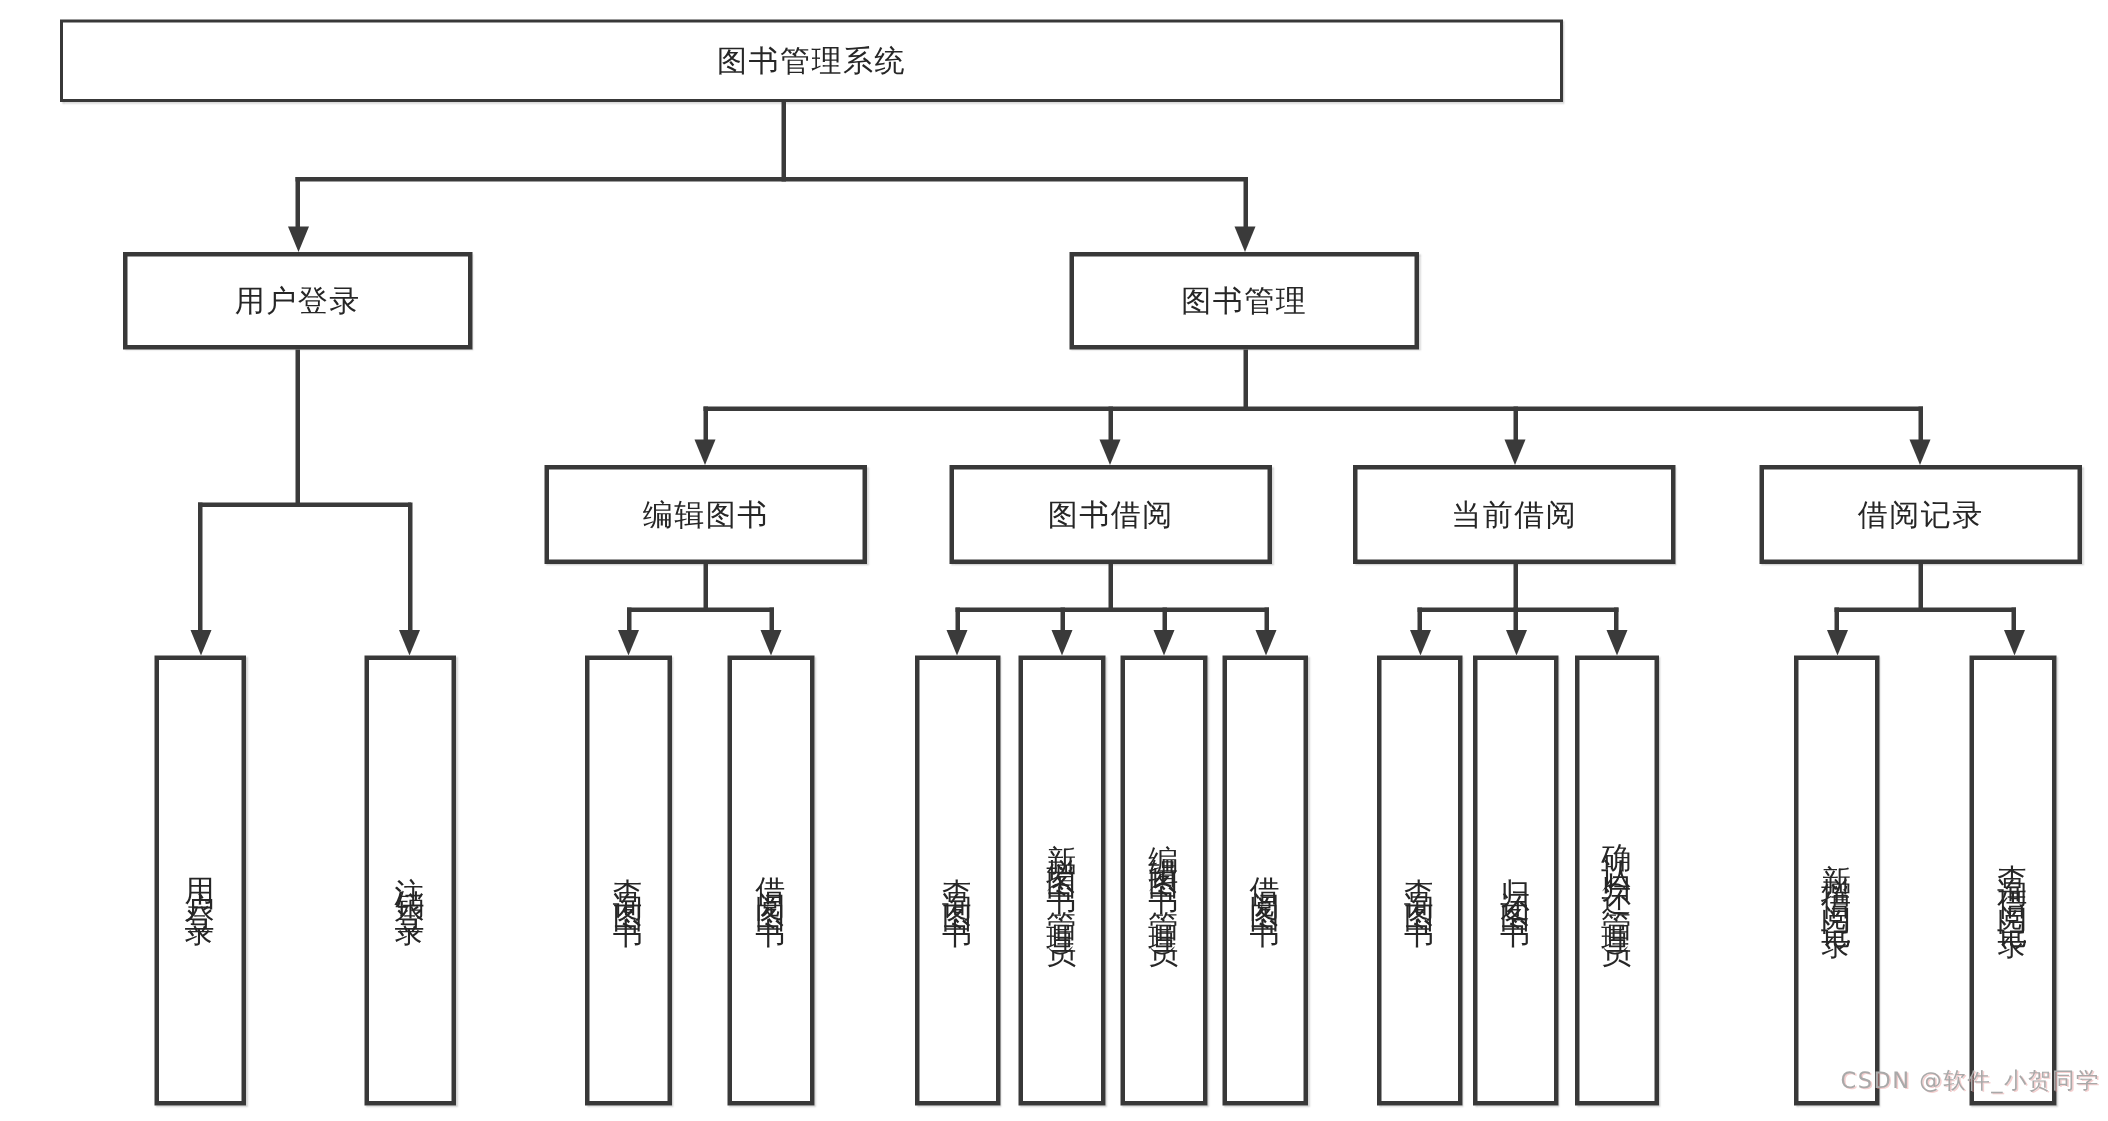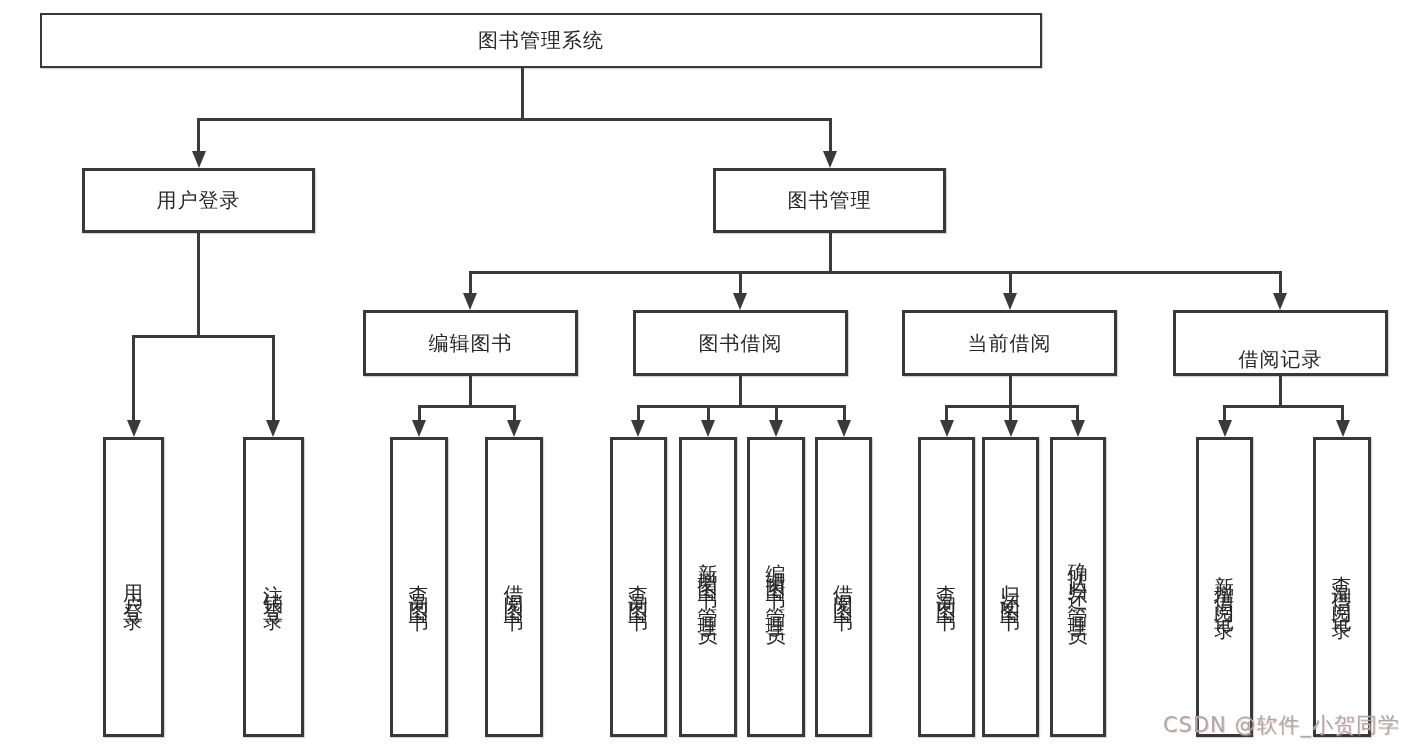--- a/index.html
+++ b/index.html
@@ -19,21 +19,21 @@
     writing-mode:vertical-rl; text-orientation:mixed;
     font-size:20px; letter-spacing:9px; line-height:1;
   }
   .line { position:absolute; background:#3a3a3a; }
   .arrow {
     position:absolute; width:0; height:0;
     border-left:7px solid transparent; border-right:7px solid transparent;
     border-top:17px solid #3a3a3a;
   }
   .watermark {
-    position:absolute; top:711px; right:5px; font-size:21px;
+    position:absolute; top:711px; right:5px; font-size:15px;
     color:#a9a9a9; letter-spacing:1px; white-space:nowrap;
     text-shadow:1px 1px 0 rgba(233,150,150,.45); z-index:5;
   }
 </style>
 </head>
 <body>
 
 <div id="canvas">
 
   <div class="box rootbox" style="left:21px; top:13px; width:1002px; height:55px;">
@@ -74,21 +74,21 @@
 
   <div class="box" style="left:363px; top:310px; width:215px; height:66px;">
     <span class="h-label">编辑图书</span>
   </div>
   <div class="box" style="left:633px; top:310px; width:215px; height:66px;">
     <span class="h-label">图书借阅</span>
   </div>
   <div class="box" style="left:902px; top:310px; width:215px; height:66px;">
     <span class="h-label">当前借阅</span>
   </div>
-  <div class="box" style="left:1173px; top:310px; width:215px; height:66px;align-items:flex-end;">
+  <div class="box" style="left:1173px; top:310px; width:215px; height:66px;">
     <span class="h-label">借阅记录</span>
   </div>
 
   <div class="line" style="left:469px;   top:376px; width:3px;  height:32px;"></div>
   <div class="line" style="left:417.5px; top:405px; width:98px; height:3px;"></div>
   <div class="line" style="left:417.5px; top:405px; width:3px;  height:17px;"></div>
   <div class="arrow" style="left:412px;   top:420px;"></div>
   <div class="line" style="left:512.5px; top:405px; width:3px;  height:17px;"></div>
   <div class="arrow" style="left:507px;   top:420px;"></div>
 

